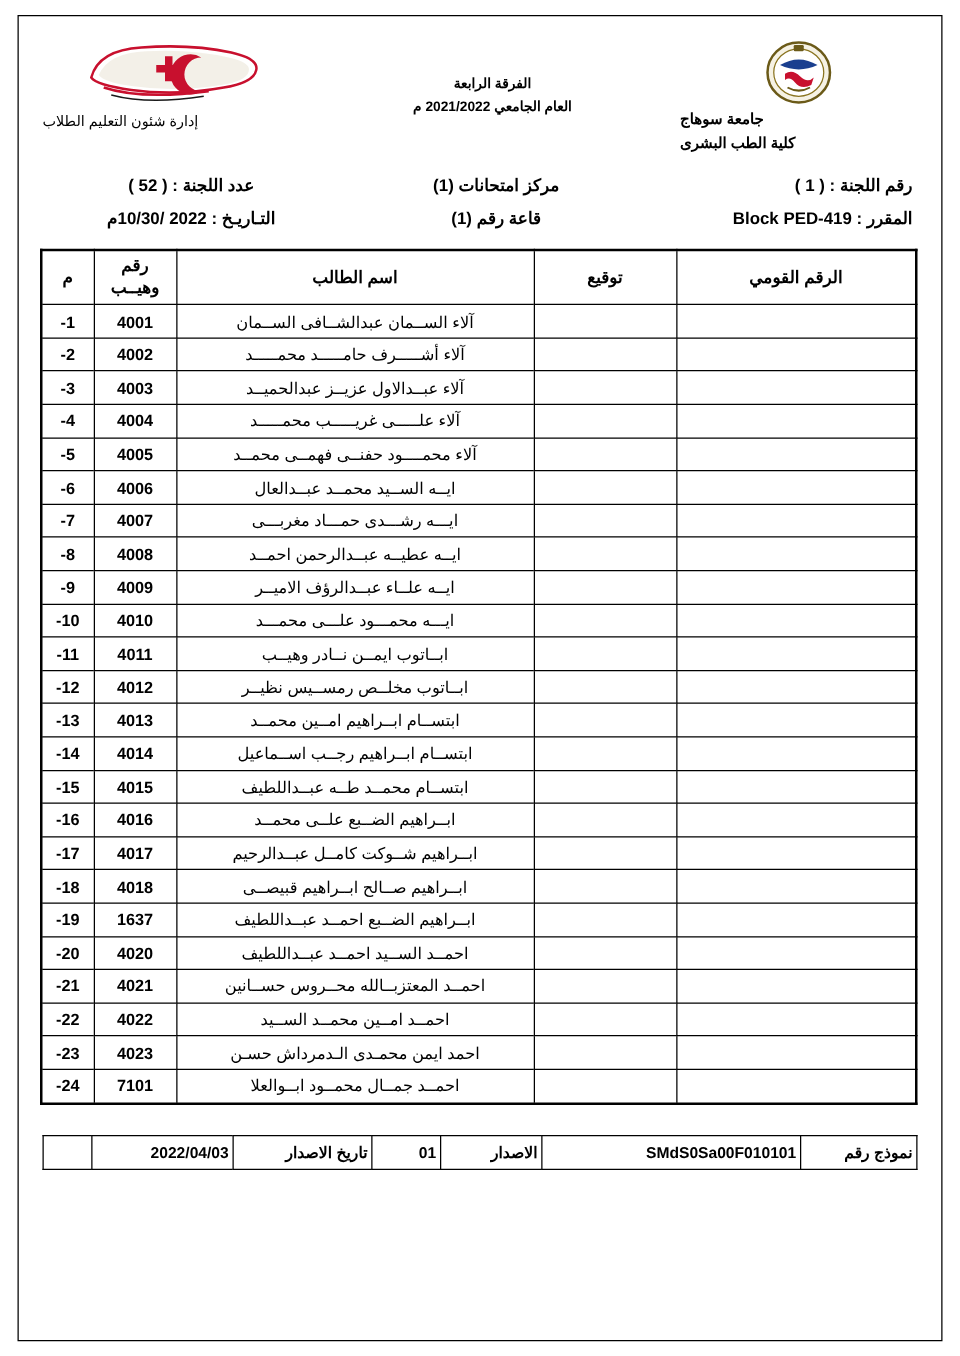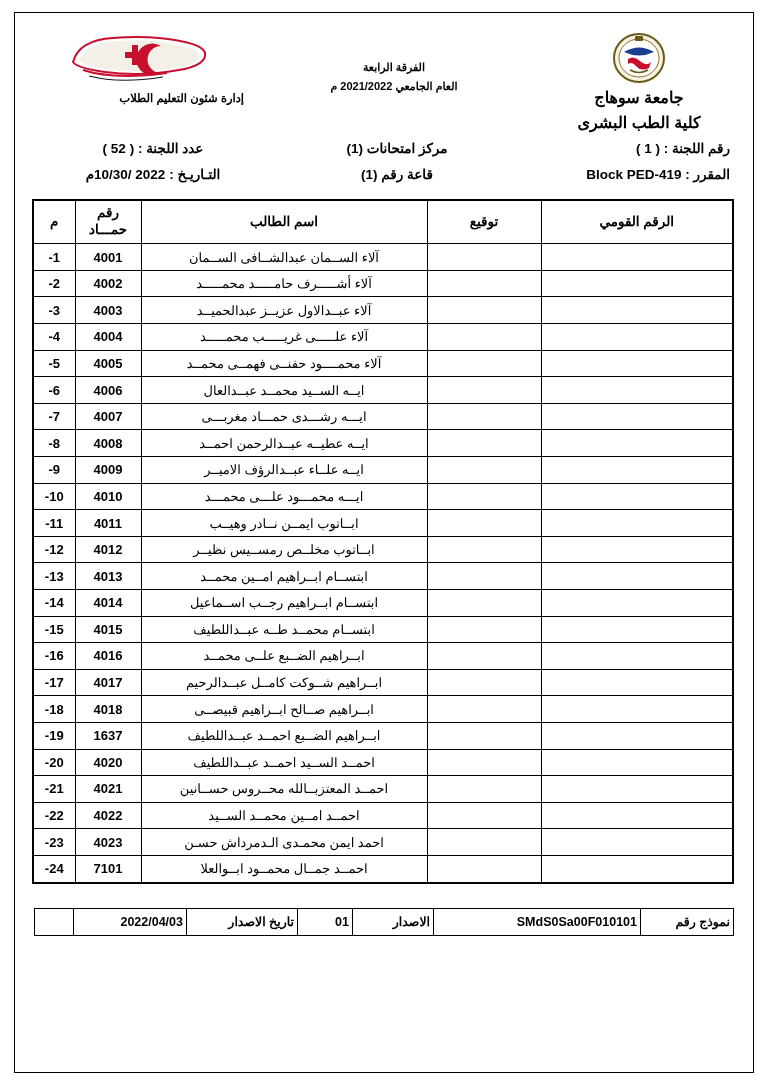--- a/index.html
+++ b/index.html
@@ -40,43 +40,43 @@
   .header {
     display: flex;
     flex-direction: row;
     align-items: flex-start;
     justify-content: space-between;
     padding-top: 14px;
     height: 96px;
   }
   .hdr-right {
     width: 190px;
-    text-align: center;
-    font-size: 16px;
+    text-align: left;
+    font-size: 12px;
     font-weight: bold;
     line-height: 1.55;
   }
   .hdr-right .logo-uni {
     width: 62px; height: 52px;
     margin: 0 auto 2px auto;
     position: relative;
   }
   .hdr-center {
     flex: 1;
     text-align: center;
     font-size: 11px;
     font-weight: bold;
     line-height: 1.7;
     padding-top: 26px;
   }
   .hdr-left {
     width: 210px;
-    text-align: right;
+    text-align: left;
     font-size: 11.5px;
-    font-weight: bold;
+    font-weight: normal;
     line-height: 1.5;
   }
   .hdr-left .logo-org {
     width: 148px; height: 54px;
     margin: 0 auto 4px auto;
     position: relative;
   }
 
   
   .emblem-box { display:block; }
@@ -235,21 +235,21 @@
           <col class="c-sign">
           <col class="c-name">
           <col class="c-seat">
           <col class="c-m">
       </colgroup>
       <thead>
         <tr>
           <th>الرقم القومي</th>
           <th>توقيع</th>
           <th>اسم الطالب</th>
-          <th>رقم حمـــاد</th>
+          <th>رقم وهيــب</th>
           <th>م</th>
         </tr>
       </thead>
       <tbody id="tbody">
           <tr>
             <td></td>
             <td></td>
             <td class="name">آلاء الســمان عبدالشــافى الســمان</td>
             <td class="seat">4001</td>
             <td class="num">-1</td>

